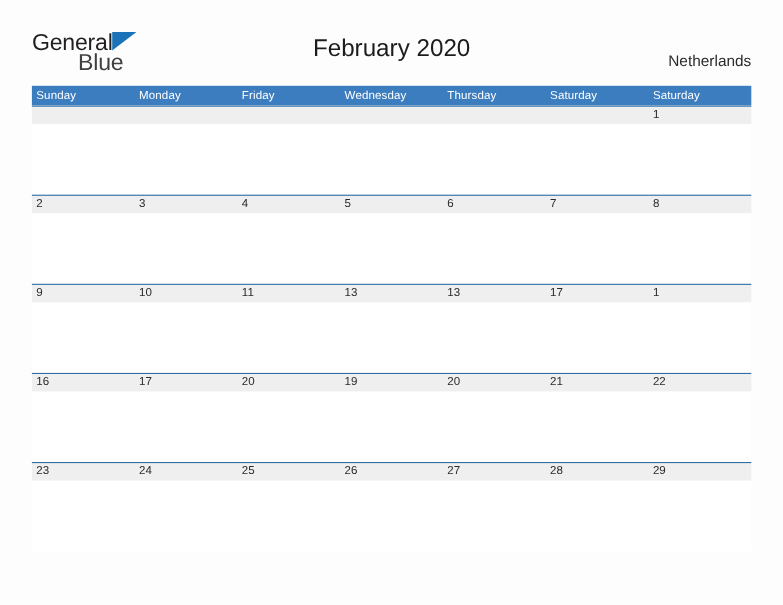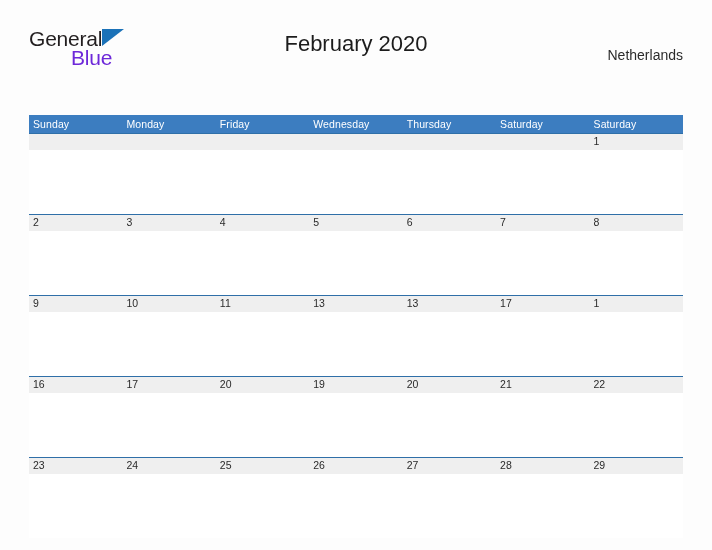--- a/index.html
+++ b/index.html
@@ -62,21 +62,21 @@
     border-left: 22px solid #1b72b8;
     border-bottom: 17px solid transparent;
     position: relative;
     top: 1px;
   }
   .logo-blue {
     position: absolute;
     left: 42px;
     top: 19px;
     font-size: 21px;
-    color: #6d28d9;
+    color: #404040;
     line-height: 21px;
     letter-spacing: -0.2px;
   }
 
   .title {
     position: absolute;
     left: 0;
     top: 31px;
     width: 712px;
     text-align: center;
@@ -101,21 +101,20 @@
     left: 29px;
     top: 78px;
     width: 654px;
   }
 
   .weekday-row {
     display: flex;
     width: 654px;
     height: 18px;
     background: #3c7dc0;
-    margin-top: 37px;
   }
   .weekday-cell {
     width: 93.43px;
     height: 18px;
     line-height: 18px;
     color: #ffffff;
     font-size: 10.5px;
     padding-left: 4px;
     box-sizing: border-box;
     letter-spacing: 0.1px;

